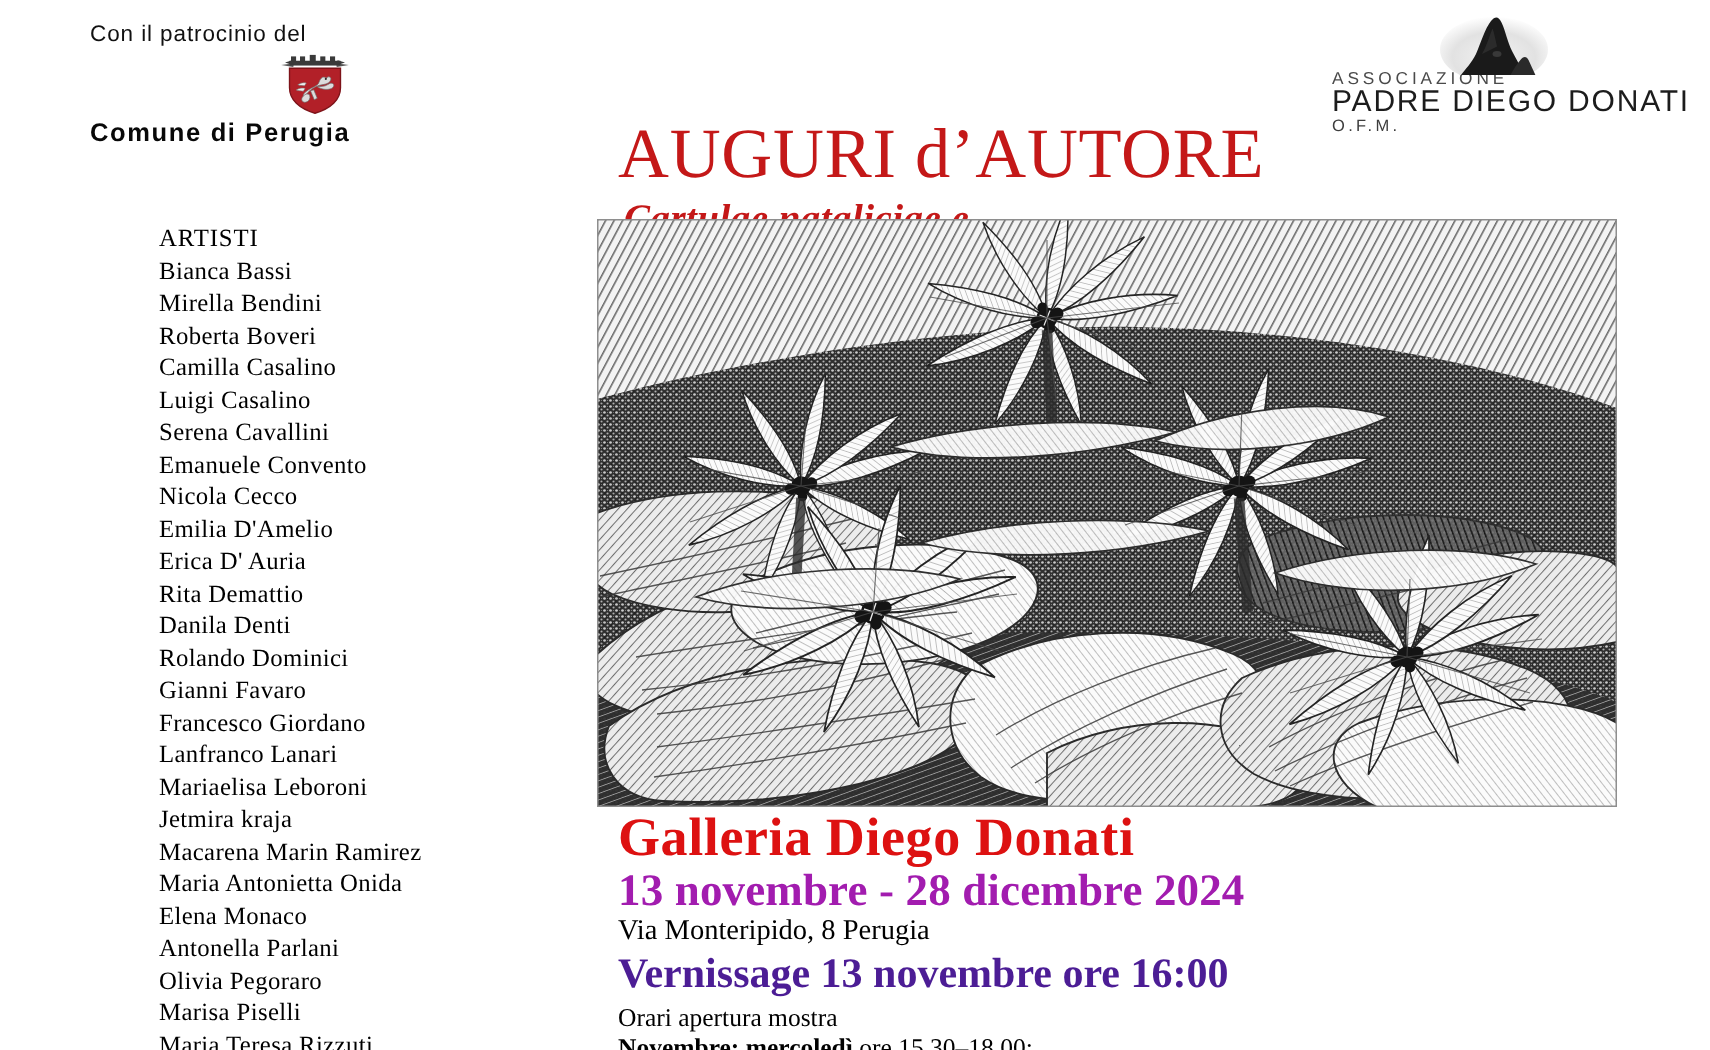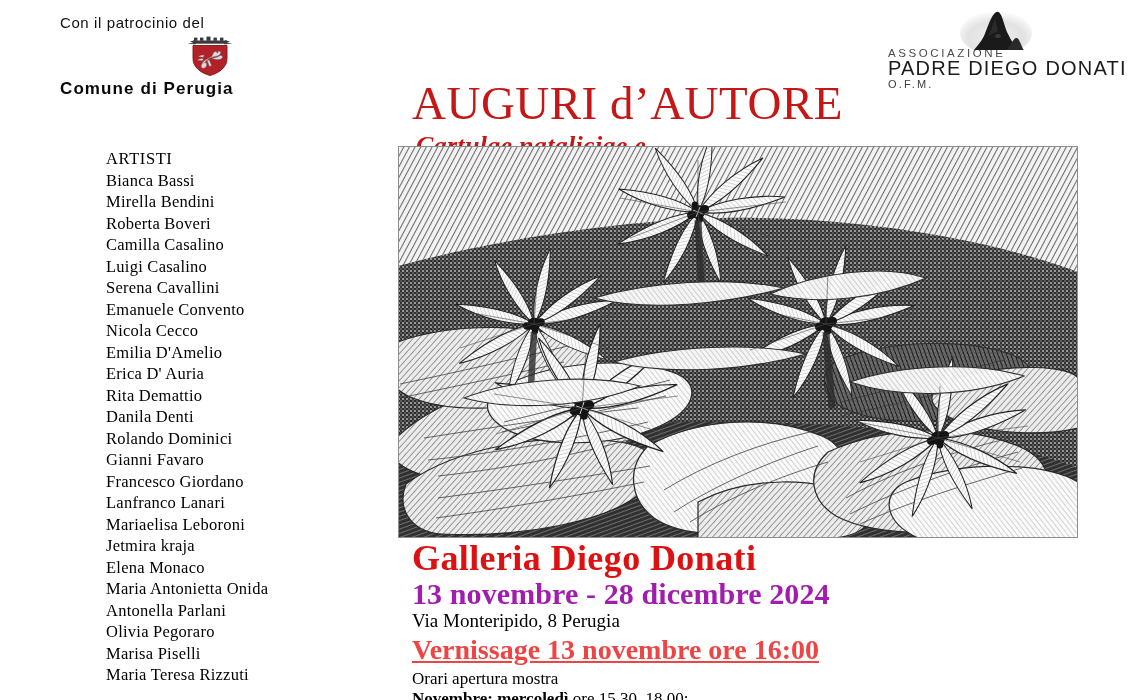--- a/index.html
+++ b/index.html
@@ -288,22 +288,23 @@
       <div class="artist-name">Emilia D'Amelio</div>
       <div class="artist-name">Erica D' Auria</div>
       <div class="artist-name">Rita Demattio</div>
       <div class="artist-name">Danila Denti</div>
       <div class="artist-name">Rolando Dominici</div>
       <div class="artist-name">Gianni Favaro</div>
       <div class="artist-name">Francesco Giordano</div>
       <div class="artist-name">Lanfranco Lanari</div>
       <div class="artist-name">Mariaelisa Leboroni</div>
       <div class="artist-name">Jetmira kraja</div>
+      <div class="artist-name">Macarena Marin Ramirez</div>
+      <div class="artist-name">Maria Antonietta Onida</div>
       <div class="artist-name">Elena Monaco</div>
-      <div class="artist-name">Maria Antonietta Onida</div>
       <div class="artist-name">Antonella Parlani</div>
       <div class="artist-name">Olivia Pegoraro</div>
       <div class="artist-name">Marisa Piselli</div>
       <div class="artist-name">Maria Teresa Rizzuti</div>
     </div>
 </div>
 
 <div id="artwork">
   <svg width="680" height="392" viewBox="0 0 680 392" xmlns="http://www.w3.org/2000/svg">
     <defs>
@@ -546,18 +547,18 @@
     </g>
 
     <rect x="0.5" y="0.5" width="679" height="391" fill="none" stroke="#8e8e8e" stroke-width="1"></rect>
   </svg>
 </div>
 
 <div id="venue-block">
   <div id="gallery-name" style="color: rgb(221, 17, 17);">Galleria Diego Donati</div>
   <div id="exhibit-dates" style="color: #a21caf;">13 novembre - 28 dicembre 2024</div>
   <div id="venue-address">Via Monteripido, 8 Perugia</div>
-  <div id="vernissage" style="color: #ef4444; text-decoration: underline;">Vernissage  13 novembre  ore 16:00</div>
+  <div id="vernissage" style="color: #4c1d95;">Vernissage  13 novembre  ore 16:00</div>
   <div id="hours-heading">Orari apertura mostra</div>
   <div id="hours-lines">
       <div class="hours-line"><b>Novembre:</b> <b>mercoledì</b> ore 15.30–18.00;</div>
     </div>
 </div>
 
 </body></html>

